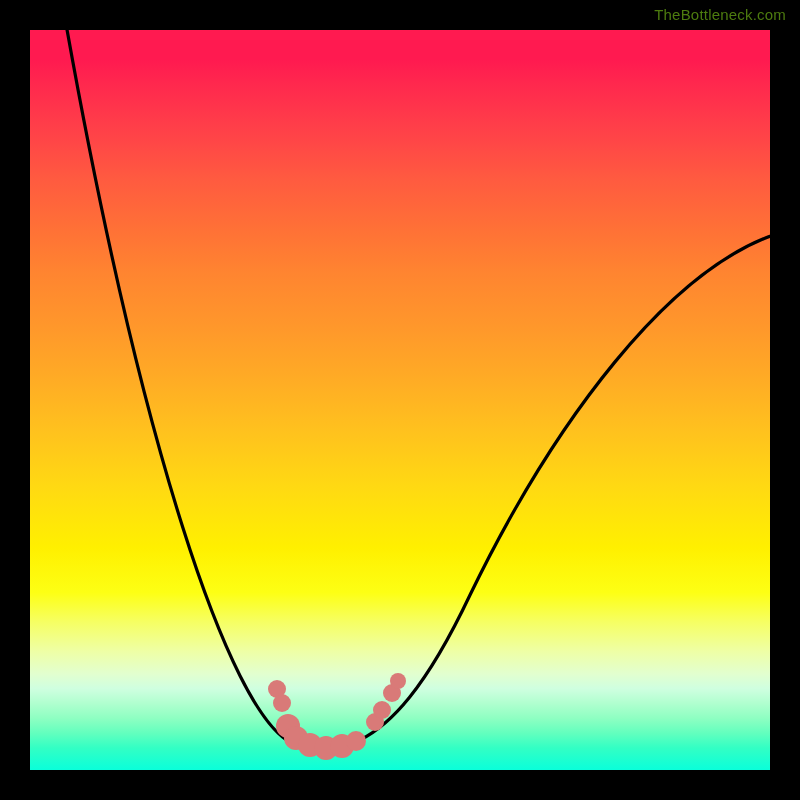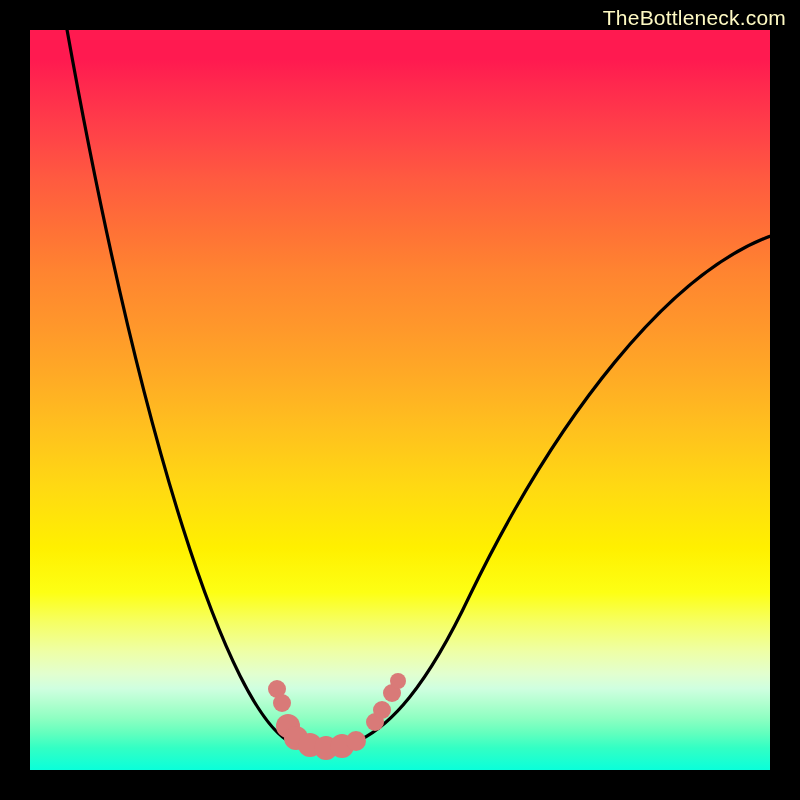--- a/index.html
+++ b/index.html
@@ -44,22 +44,22 @@
       #8effc2 93%,
       #63ffbe 95%,
       #33ffc4 97%,
       #0affda 100%
     );
   }
   .watermark {
     position: absolute;
     top: 6px;
     right: 14px;
-    color: #fef9c3;
-    font-size: 21px;
+    color: #4d7c0f;
+    font-size: 15px;
     font-weight: 400;
     letter-spacing: 0.2px;
     z-index: 5;
   }
   svg.curve {
     position: absolute;
     inset: 0;
     z-index: 2;
   }
 </style>

